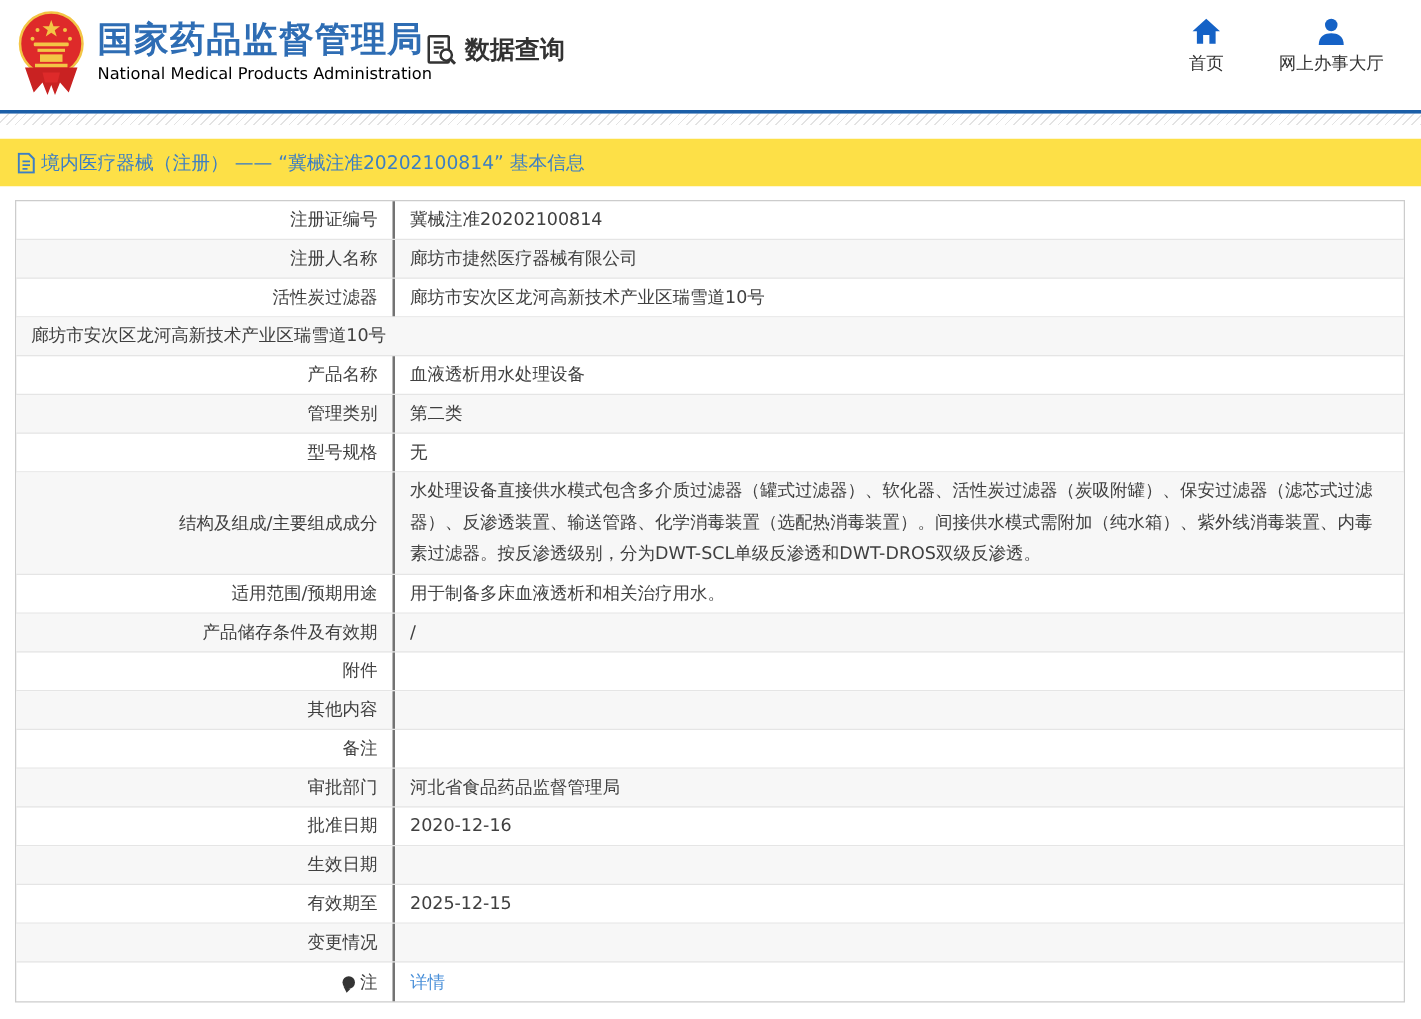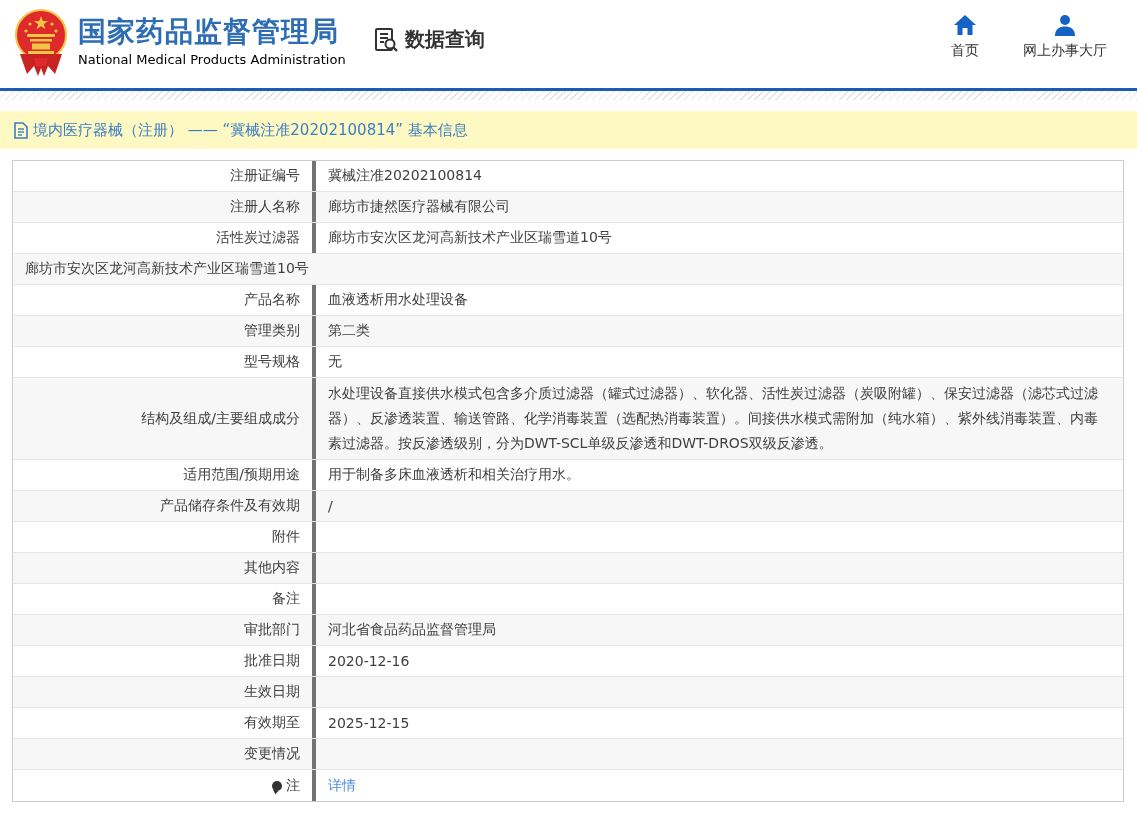--- a/index.html
+++ b/index.html
@@ -6,43 +6,43 @@
   html,body { width:1137px; height:815px; background:#fff; overflow:hidden;
               font-family:"DejaVu Sans","Liberation Sans",sans-serif; }
 
   
   .header { position:relative; height:88px; background:#fff; }
   .logo-group { position:absolute; left:14px; top:8px; display:flex; align-items:flex-start; cursor:pointer; }
   .emblem { width:54px; height:70px; margin-right:10px; }
   .titles { padding-top:8px; }
   .site-title { font-size:28px; font-weight:bold; color:#2e6db4; letter-spacing:1px; line-height:32px; }
   .site-subtitle { font-size:13px; color:#000000; margin-top:4px; }
-  .data-query { position:absolute; left:373px; top:26px; display:flex; align-items:center; cursor:pointer;text-align:center; }
+  .data-query { position:absolute; left:340px; top:26px; display:flex; align-items:center; cursor:pointer;text-align:center; }
   .data-query .dq-label { font-size:20px; font-weight:600; color:#333; margin-left:6px; }
   .top-nav { position:absolute; right:30px; top:14px; display:flex; gap:44px; }
   .nav-item { display:flex; flex-direction:column; align-items:center; cursor:pointer; }
   .nav-item .nav-label { font-size:14px; color:#333; margin-top:6px; white-space:nowrap; }
 
   
   .blue-line { height:3px; background:#1c5fa8; }
   .stripe-band { height:9px;
       background:repeating-linear-gradient(-45deg,#e3e3e3 0,#e3e3e3 1px,#fff 1px,#fff 5px); }
 
   
-  .breadcrumb-bar { margin-top:11px; height:38px; background:#fef9c3;
+  .breadcrumb-bar { margin-top:11px; height:38px; background:#fde047;
       display:flex; align-items:center; padding-left:14px; }
   .breadcrumb-text { font-size:15px; color:#3c7ec4; margin-left:5px; }
 
   
   .info-table { margin:11px 13px 0 12px; border:1px solid #ccc; background:#fff; }
   .tr { display:flex; min-height:31px; border-bottom:1px solid #e5e5e5; }
   .tr:last-child { border-bottom:none; }
   .tr:nth-child(even) { background:#f7f7f7; }
   .th { width:303px; display:flex; align-items:center; justify-content:flex-end;
-        padding-right:12px; border-right:4px solid #737373;
+        padding-right:12px; border-right:2px solid #737373;
         font-size:14px; color:#404040; text-align:left; }
   .td { flex:1; display:flex; align-items:center; padding:3px 14px 3px 12px;
         font-size:14px; color:#404040; }
   .row-tall { min-height:76px; }
   .row-tall .td { line-height:25px; }
   .detail-link { color:#4a90d9; text-decoration:none; cursor:pointer; }
 
   .note-icon { width:10px; height:10px; background:#333; border-radius:50%;
       position:relative; display:inline-block; margin-right:4px; flex:none; }
   .note-icon::after { content:""; position:absolute; left:0; bottom:-3px;

